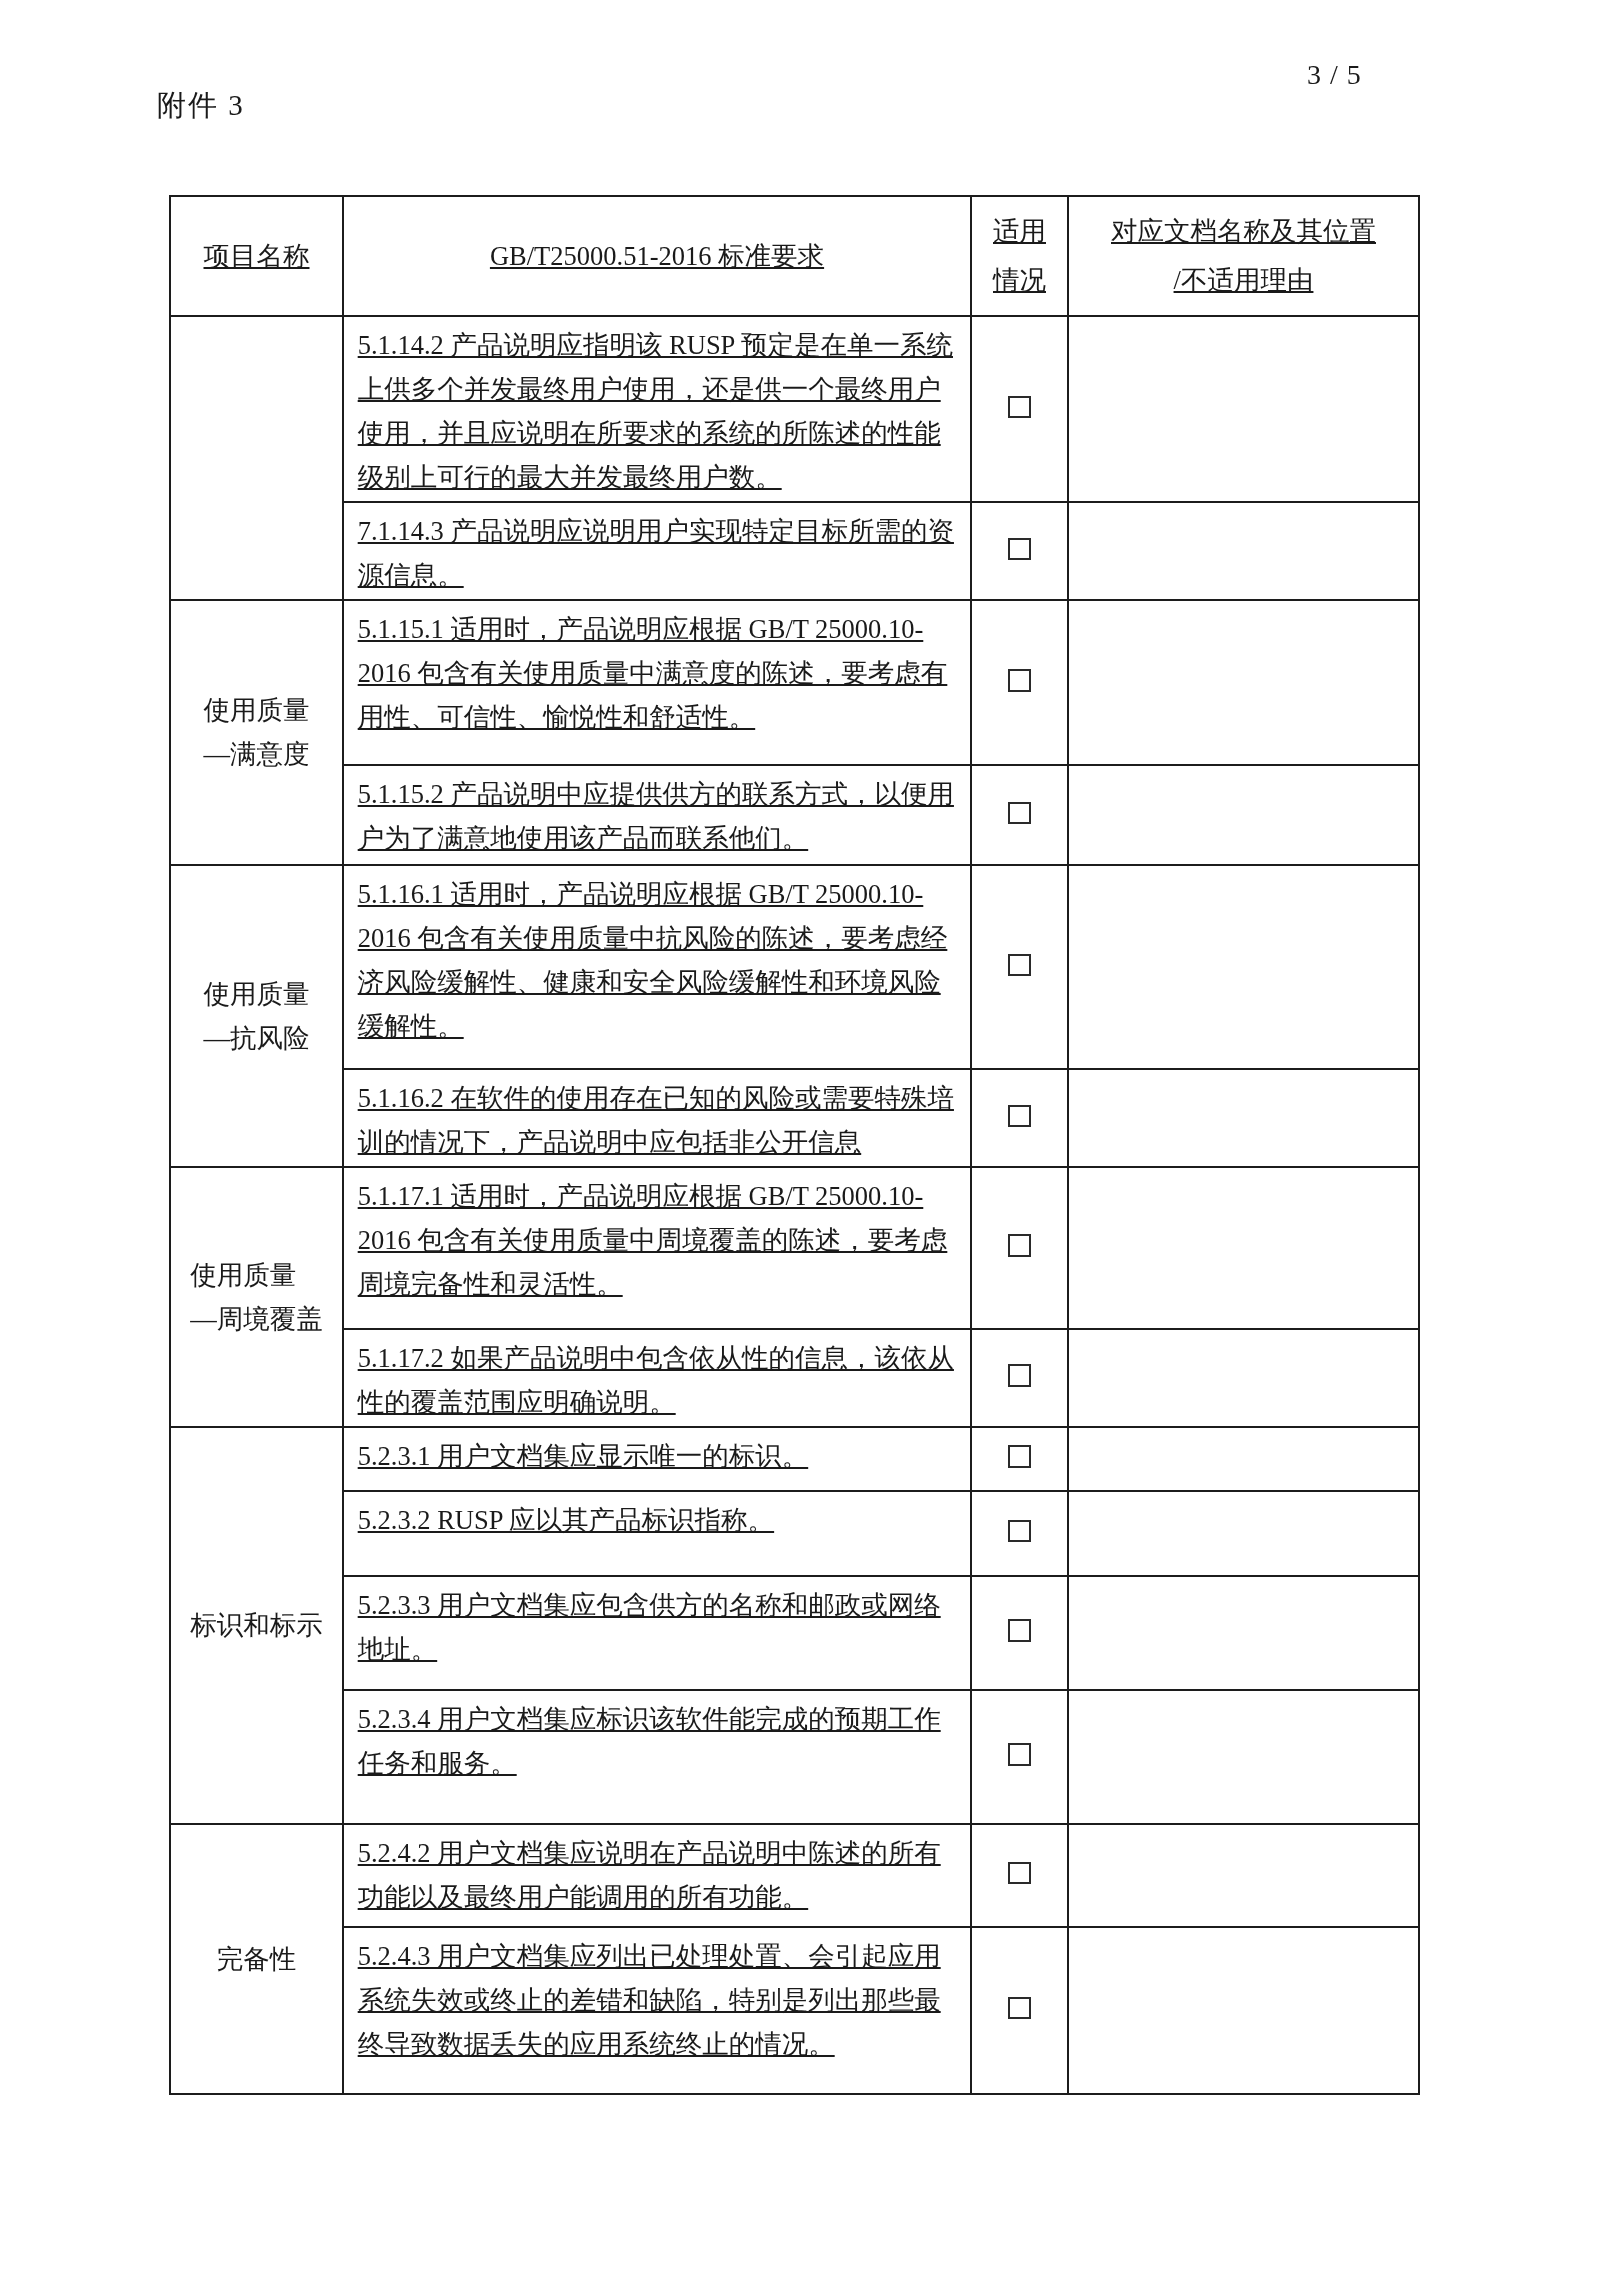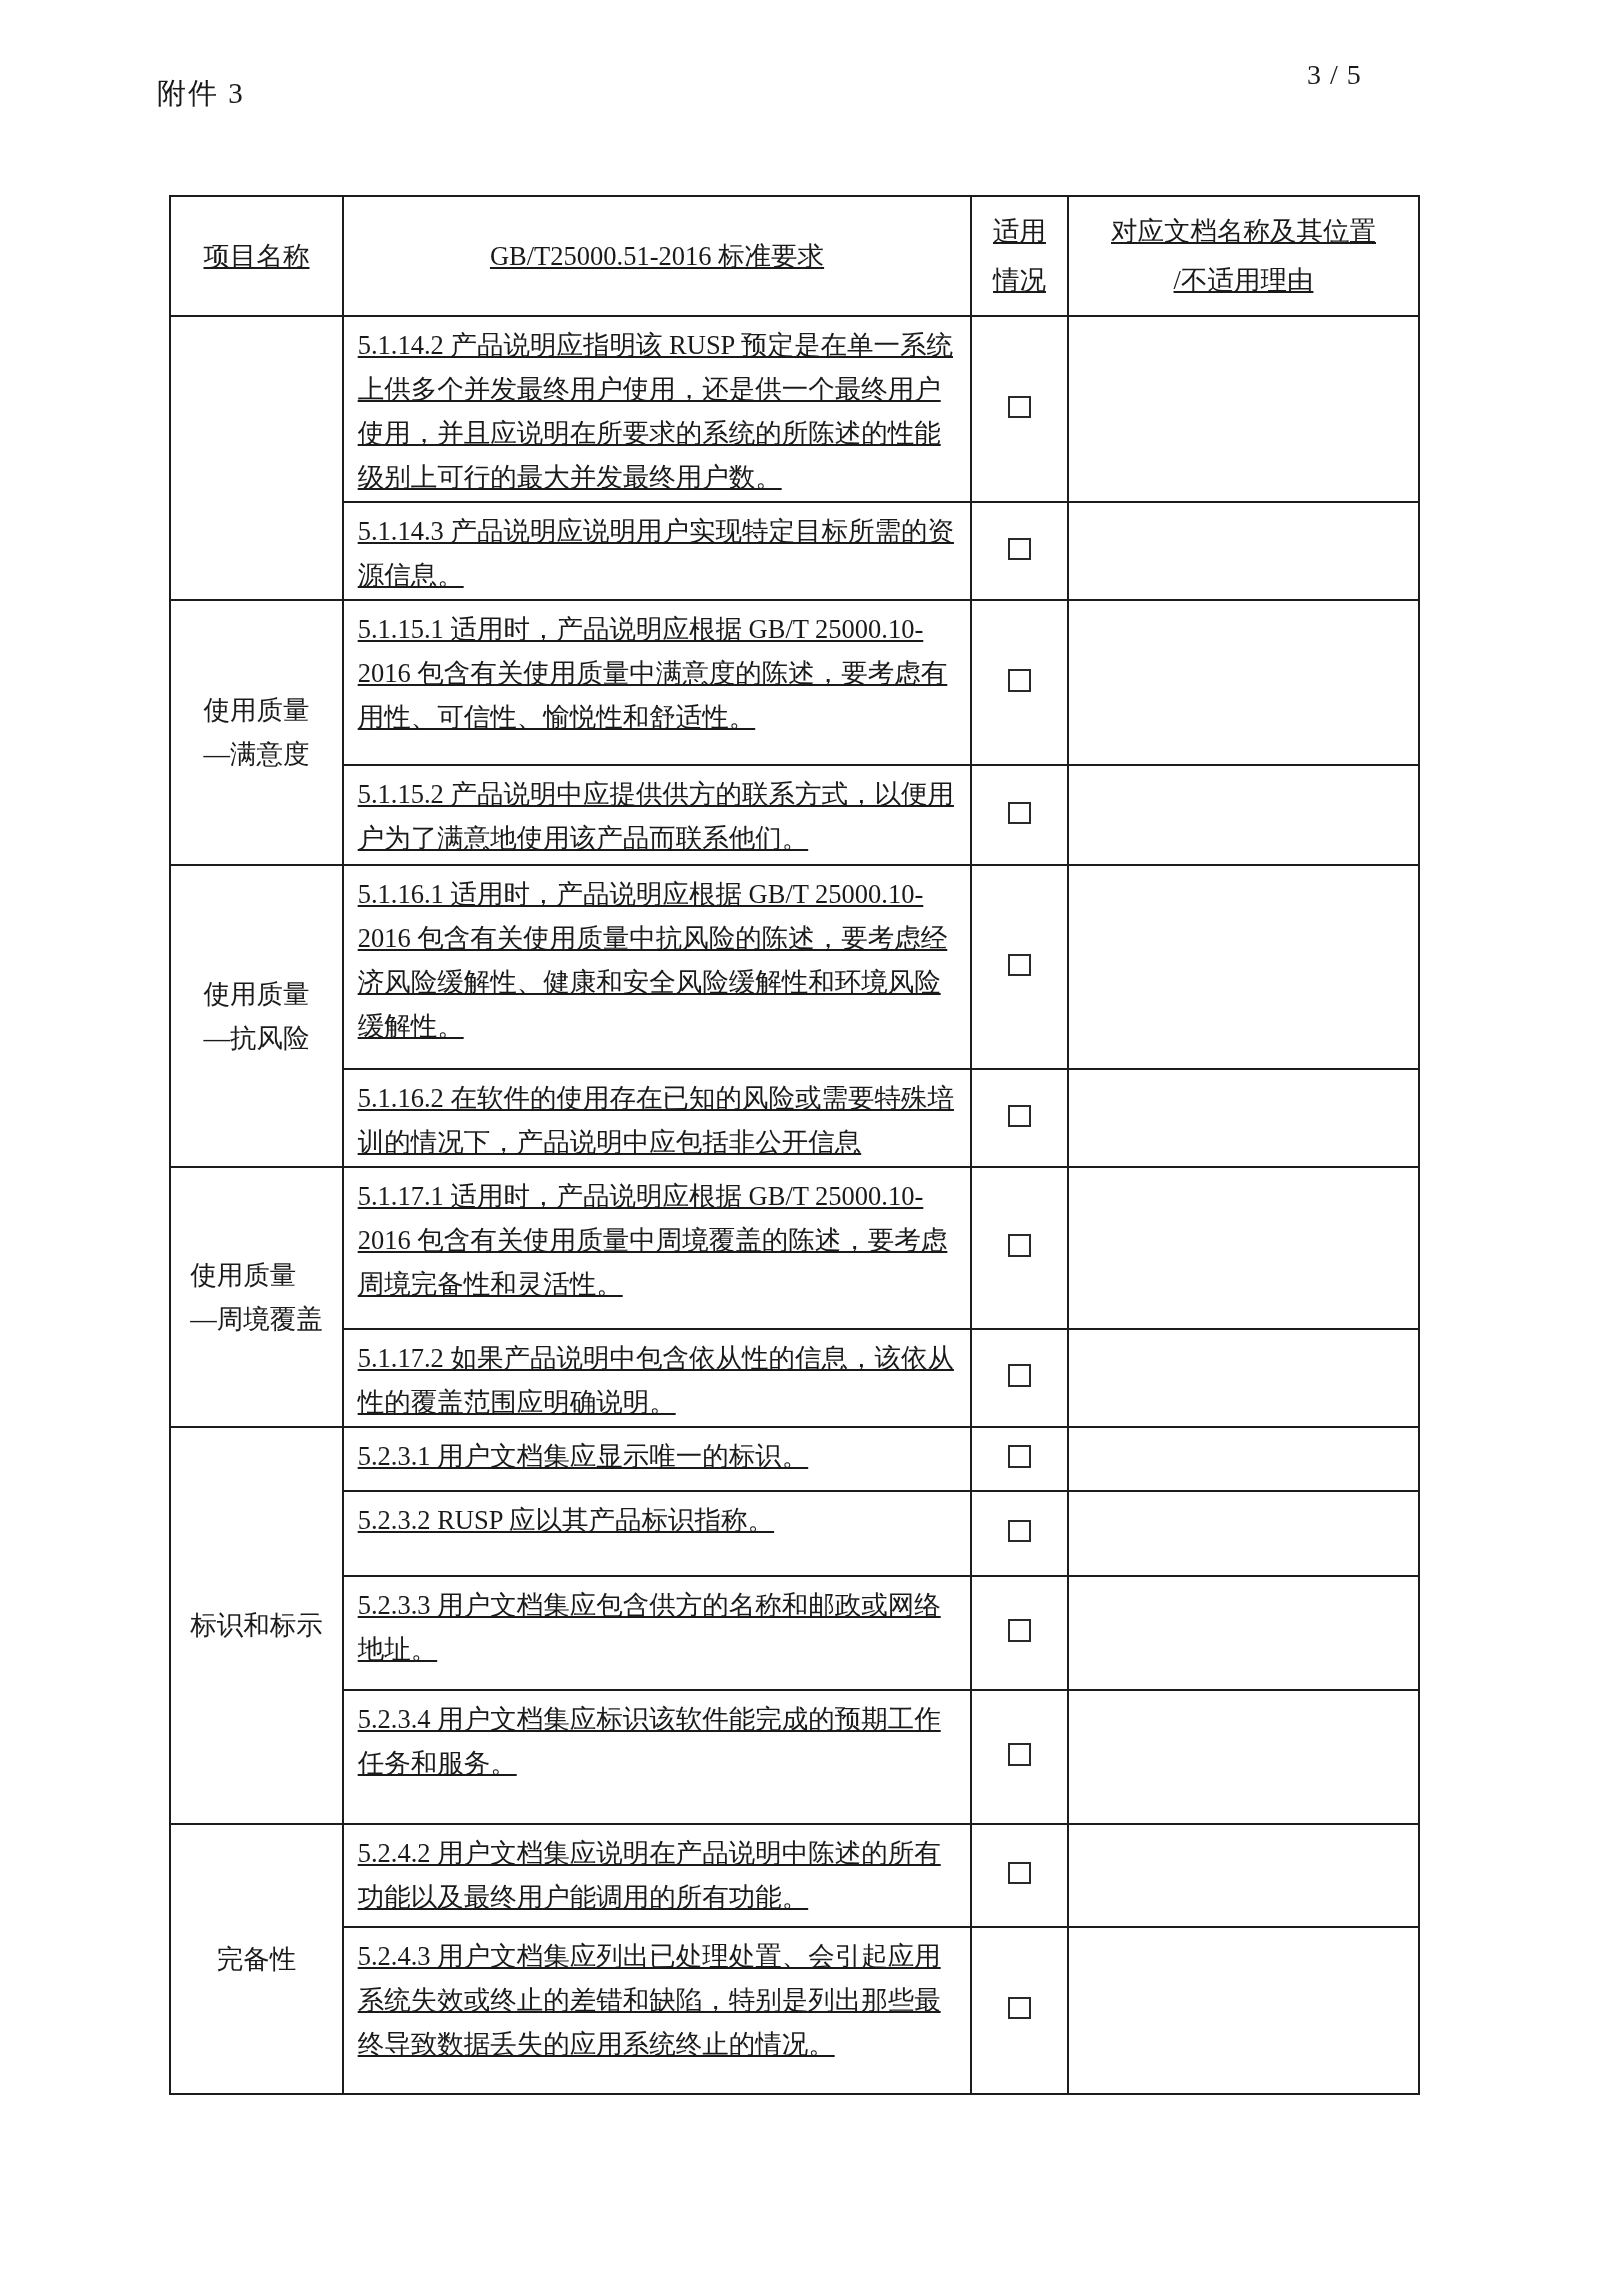--- a/index.html
+++ b/index.html
@@ -4,21 +4,21 @@
 <style>
   html,body{margin:0;padding:0;}
   body{
     width:1620px;height:2292px;
     background:#ffffff;
     position:relative;
     font-family:"Liberation Serif","DejaVu Serif",serif;
     color:#1a1a1a;
   }
   .doc-header-attachment{
-    position:absolute;left:157px;top:74px;
+    position:absolute;left:157px;top:86px;
     font-size:29px;letter-spacing:2px;
   }
   .doc-header-pagenum{
     position:absolute;left:1307px;top:59px;
     font-size:28px;letter-spacing:1px;
   }
   table.checklist{
     position:absolute;left:169px;top:195px;
     width:1249px;
     border-collapse:collapse;
@@ -101,21 +101,21 @@
     </tr>
   </thead>
   <tbody>
     <tr style="height:147px">
       <td class="group" rowspan="2"><span class="pre"></span></td>
       <td class="req">5.1.14.2 产品说明应指明该 RUSP 预定是在单一系统上供多个并发最终用户使用，还是供一个最终用户使用，并且应说明在所要求的系统的所陈述的性能级别上可行的最大并发最终用户数。</td>
       <td class="chk"><span class="checkbox"></span></td>
       <td class="doc"></td>
     </tr>
     <tr style="height:98px">
-      <td class="req">5.1.14.3 产品说明应说明用户实现特定目标所需的资源信息。</td>
+      <td class="req">7.1.14.3 产品说明应说明用户实现特定目标所需的资源信息。</td>
       <td class="chk"><span class="checkbox"></span></td>
       <td class="doc"></td>
     </tr>
 
     <tr style="height:165px">
       <td class="group" rowspan="2"><span class="pre">使用质量
 —满意度</span></td>
       <td class="req">5.1.15.1 适用时，产品说明应根据 GB/T 25000.10-2016 包含有关使用质量中满意度的陈述，要考虑有用性、可信性、愉悦性和舒适性。</td>
       <td class="chk"><span class="checkbox"></span></td>
       <td class="doc"></td>

